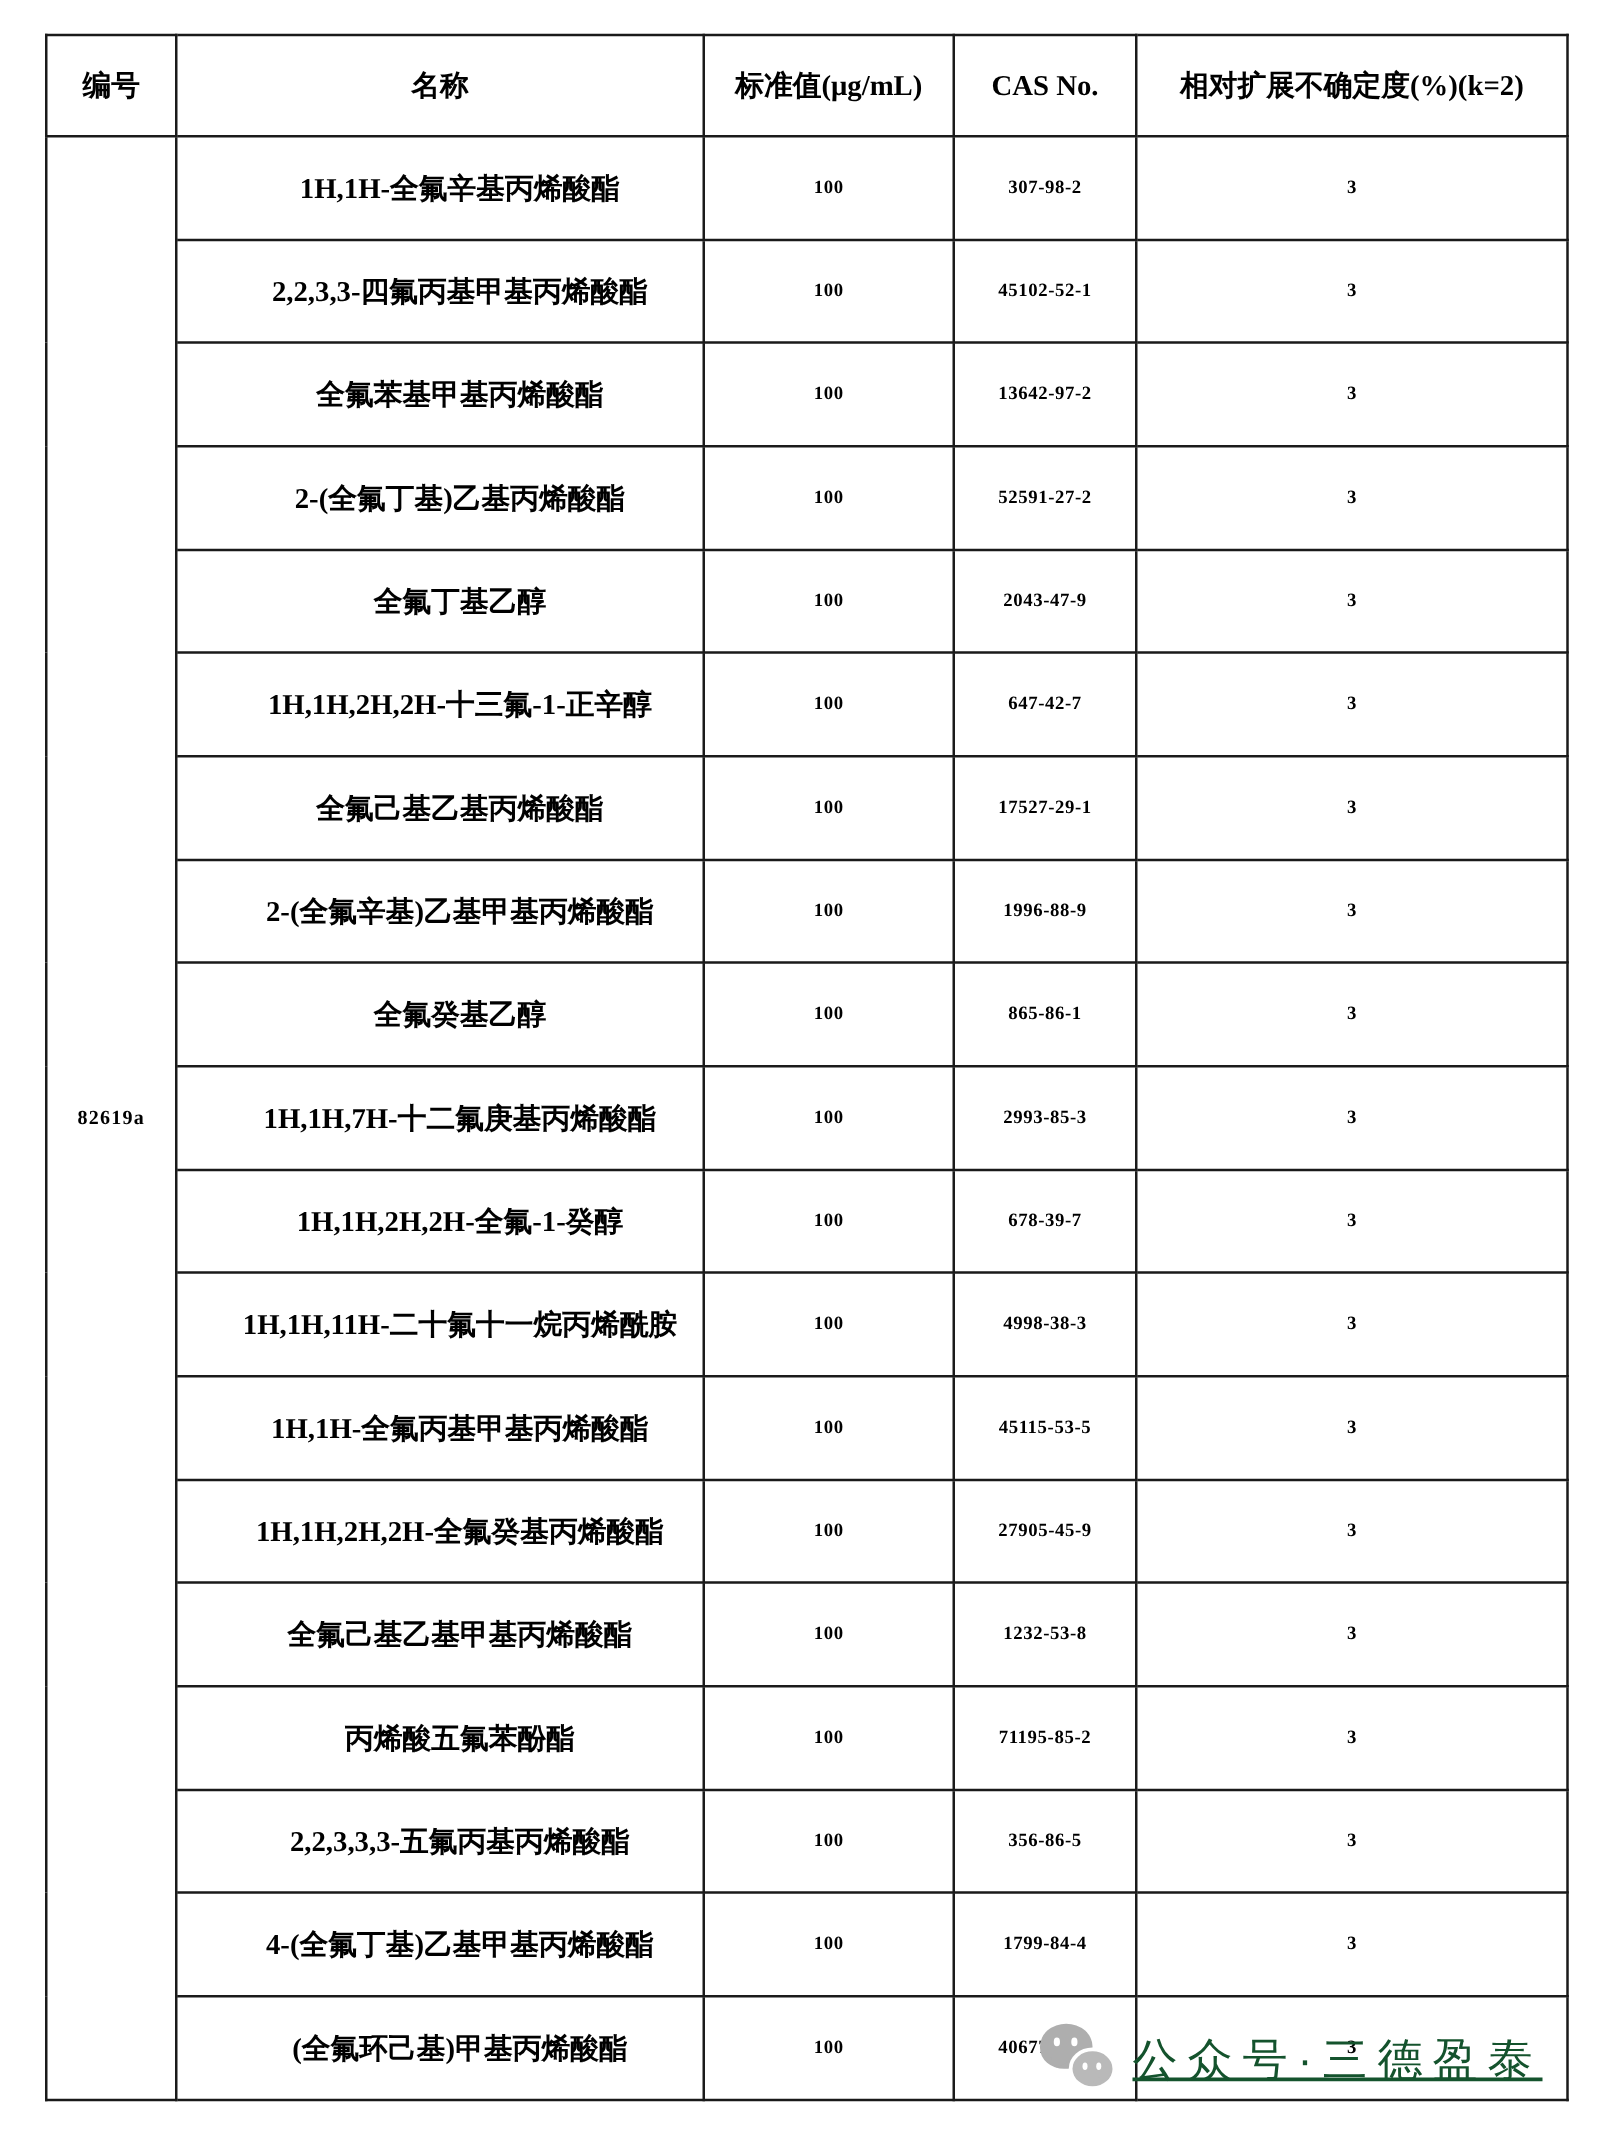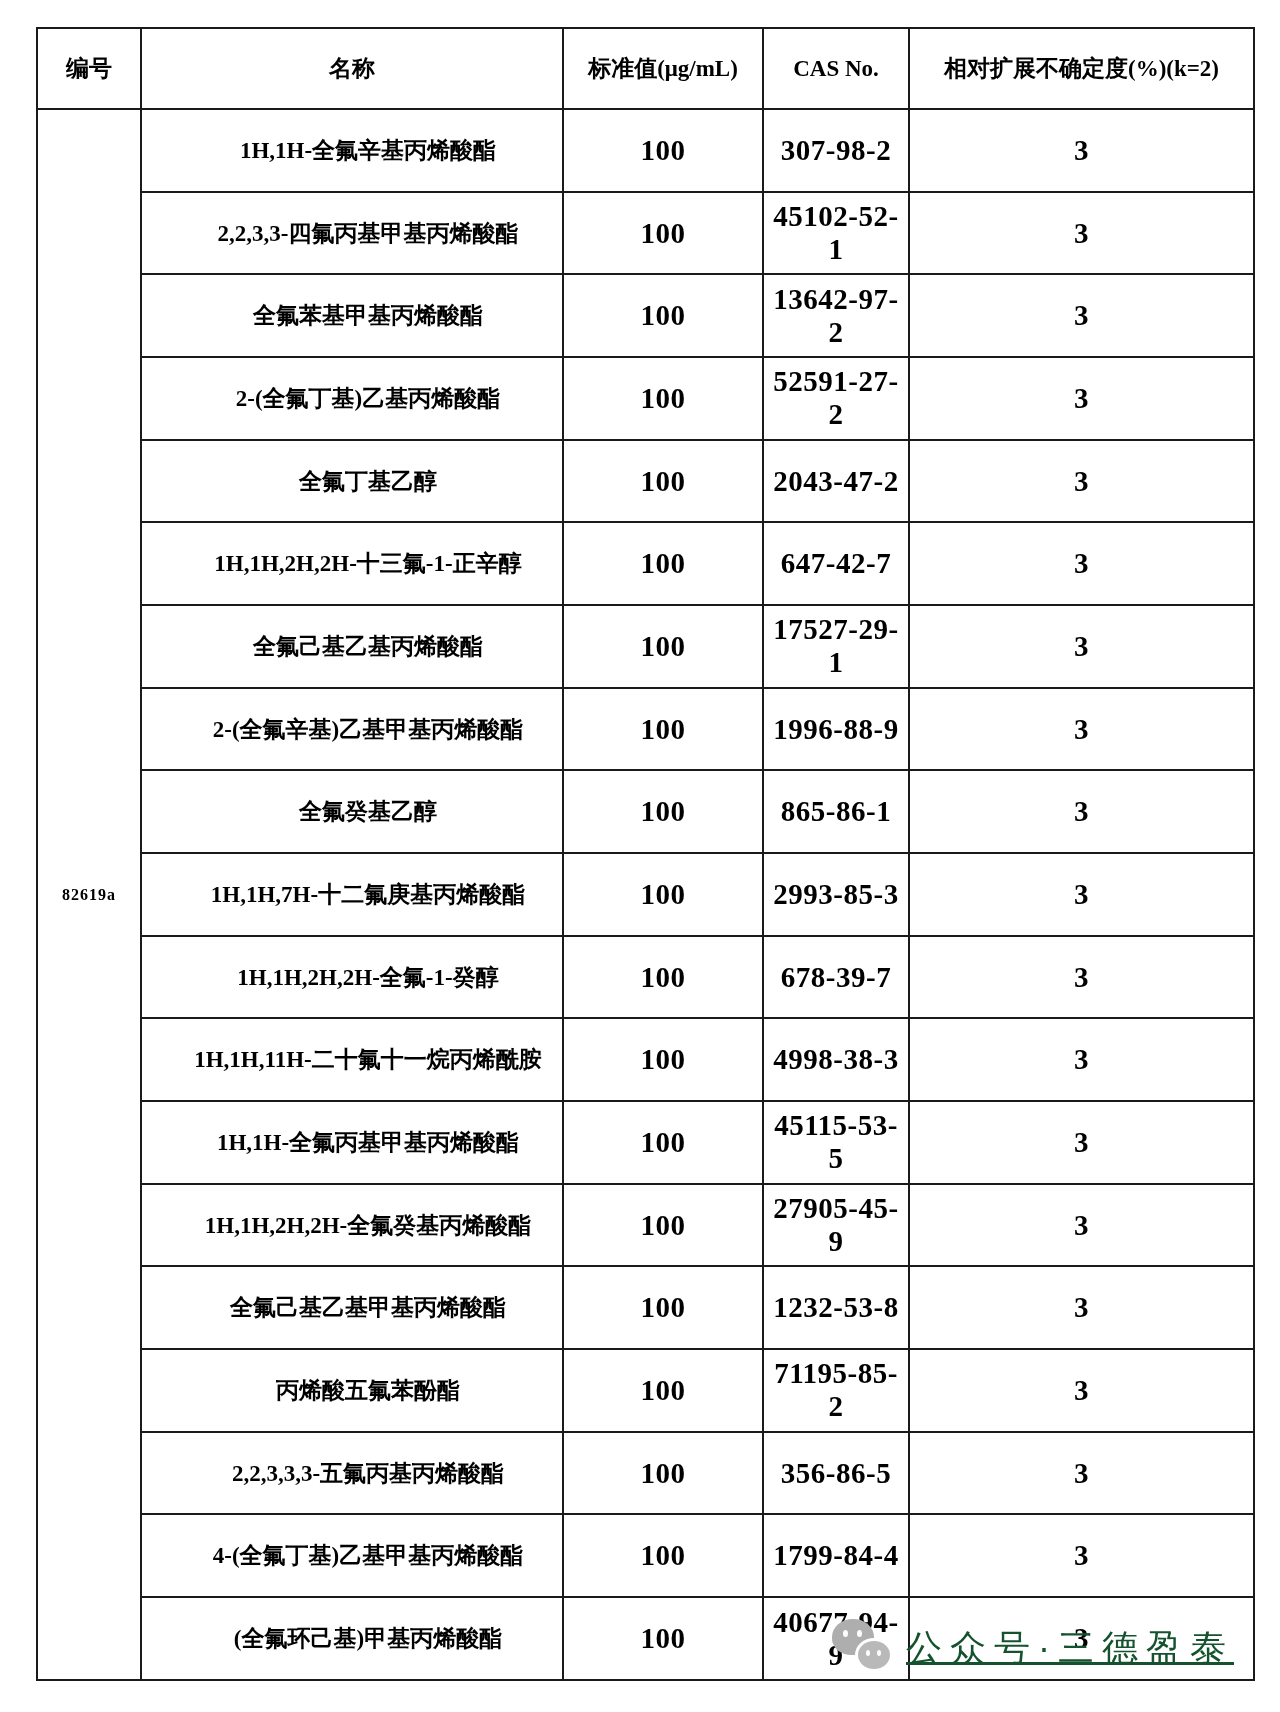--- a/index.html
+++ b/index.html
@@ -18,21 +18,21 @@
     text-align:center;vertical-align:middle;
     font-weight:bold;
     font-size:23px;
     padding:0 4px;
     overflow:hidden;
   }
   .doc-table thead tr{height:81px;}
   .doc-table tbody tr{height:82px;}
   .doc-table th{font-size:23px;}
   td.num-cell{font-size:16px;letter-spacing:1px;}
-  td.value-cell,td.cas-cell,td.unc-cell{font-size:29px;letter-spacing:0.5px;}
+  td.value-cell,td.cas-cell,td.unc-cell{font-size:15px;letter-spacing:0.5px;}
   td.name-cell{font-size:23px;padding-left:36px;}
 
   
   .watermark{
     position:absolute;left:832px;top:1608px;width:430px;height:80px;
     display:flex;align-items:center;
     color:#14532d;
     pointer-events:none;
     text-decoration:underline;
   }
@@ -109,21 +109,21 @@
       </tr>
       <tr>
         <td class="name-cell">2-(全氟丁基)乙基丙烯酸酯</td>
         <td class="value-cell">100</td>
         <td class="cas-cell">52591-27-2</td>
         <td class="unc-cell">3</td>
       </tr>
       <tr>
         <td class="name-cell">全氟丁基乙醇</td>
         <td class="value-cell">100</td>
-        <td class="cas-cell">2043-47-2</td>
+        <td class="cas-cell">2043-47-9</td>
         <td class="unc-cell">3</td>
       </tr>
       <tr>
         <td class="name-cell">1H,1H,2H,2H-十三氟-1-正辛醇</td>
         <td class="value-cell">100</td>
         <td class="cas-cell">647-42-7</td>
         <td class="unc-cell">3</td>
       </tr>
       <tr>
         <td class="name-cell">全氟己基乙基丙烯酸酯</td>

